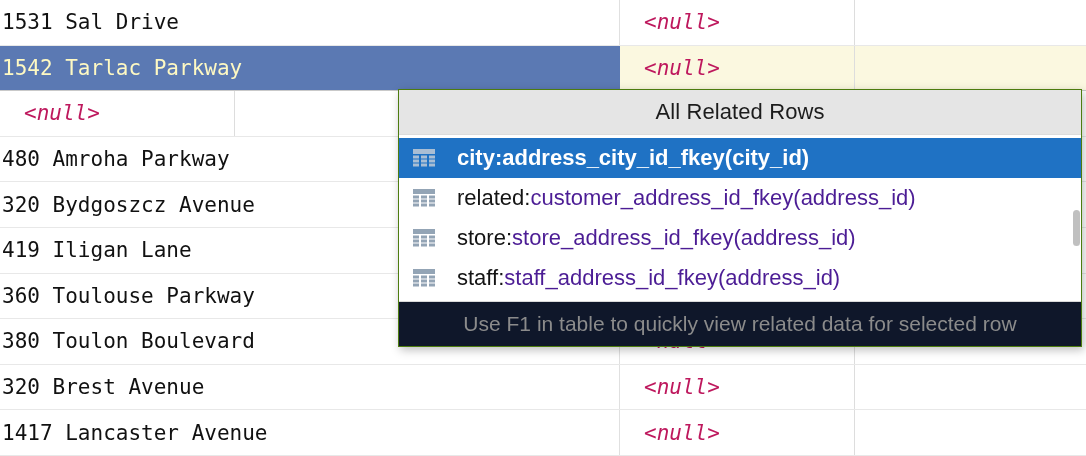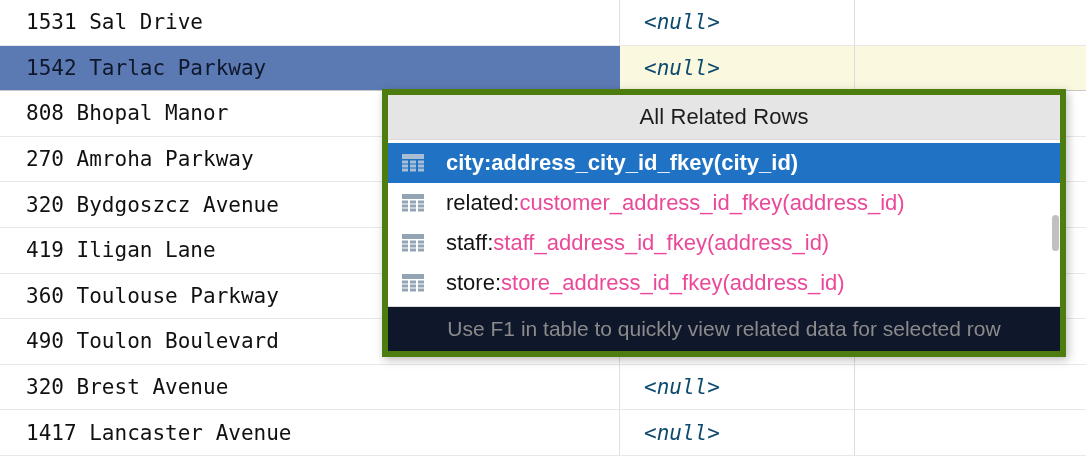--- a/index.html
+++ b/index.html
@@ -35,61 +35,61 @@
     box-sizing: border-box;
     border-bottom: 1px solid #e8e8e8;
   }
   .cell {
     box-sizing: border-box;
     display: flex;
     align-items: center;
     font-family: "DejaVu Sans Mono", "Liberation Mono", monospace;
     font-size: 21px;
     color: #111111;
-    padding-left: 26px;
+    padding-left: 2px;
     overflow: hidden;
     white-space: nowrap;
   }
   .cell.c-addr {
     width: 620px;
     border-right: 1px solid #e0e0e0;
   }
   .cell.c-null {
     width: 235px;
     border-right: 1px solid #dddddd;
-    color: #0c4a6e;
+    color: #be185d;
     font-style: italic;
     padding-left: 24px;
   }
   .cell.c-last {
     width: 231px;
   }
 
   
   .grid-row.selected .cell.c-addr {
     background: #5b79b3;
-    color: #0f172a;
+    color: #fef9c3;
     border-right-color: #5b79b3;
   }
   .grid-row.selected .cell.c-null,
   .grid-row.selected .cell.c-last {
     background: #fbf8e0;
   }
   .grid-row.selected {
     border-bottom-color: #c9c9c9;
   }
 
   
   .popup {
     position: absolute;
-    left: 382px;
+    left: 398px;
     top: 89px;
     width: 684px;
     background: #ffffff;
-    border: 6px solid #4d7c0f;
+    border: 1px solid #4d7c0f;
     box-shadow: 2px 3px 9px rgba(0,0,0,0.26);
     box-sizing: border-box;
     overflow: hidden;
   }
   .popup-header {
     height: 44px;
     background: #e5e5e5;
     border-bottom: 1px solid #dcdcdc;
     display: flex;
     align-items: center;
@@ -123,21 +123,21 @@
     display: block;
   }
   .item-table {
     font-size: 22px;
     color: #141414;
     font-weight: 400;
     margin-left: 12px;
   }
   .item-fk {
     font-size: 22px;
-    color: #ec4899;
+    color: #4c1d95;
     margin-left: 0px;
   }
   .popup-item.active .item-table,
   .popup-item.active .item-fk {
     color: #ffffff;
   }
   .popup-item.active .item-table { font-weight: 700; }
   .popup-item.active .item-fk { font-weight: 700; }
 
   .popup-footer {
@@ -173,46 +173,45 @@
         <div class="cell c-addr">1531 Sal Drive</div>
         <div class="cell c-null">&lt;null&gt;</div>
         <div class="cell c-last"></div>
       </div>
       <div class="grid-row selected">
         <div class="cell c-addr">1542 Tarlac Parkway</div>
         <div class="cell c-null">&lt;null&gt;</div>
         <div class="cell c-last"></div>
       </div>
       <div class="grid-row">
-        <div class="cell c-addr">808 Bhopal Manor</div>
-        <div class="cell c-null">&lt;null&gt;</div>
-        <div class="cell c-last"></div>
-      </div>
-      <div class="grid-row">
-        <div class="cell c-addr">270 Amroha Parkway</div>
+        <div class="cell c-null">&lt;null&gt;</div>
+        <div class="cell c-last"></div>
+      </div>
+      <div class="grid-row">
+        <div class="cell c-addr">480 Amroha Parkway</div>
         <div class="cell c-null">&lt;null&gt;</div>
         <div class="cell c-last"></div>
       </div>
       <div class="grid-row">
         <div class="cell c-addr">320 Bydgoszcz Avenue</div>
         <div class="cell c-null">&lt;null&gt;</div>
         <div class="cell c-last"></div>
       </div>
       <div class="grid-row">
         <div class="cell c-addr">419 Iligan Lane</div>
         <div class="cell c-null">&lt;null&gt;</div>
         <div class="cell c-last"></div>
       </div>
       <div class="grid-row">
         <div class="cell c-addr">360 Toulouse Parkway</div>
         <div class="cell c-null">&lt;null&gt;</div>
         <div class="cell c-last"></div>
       </div>
       <div class="grid-row">
-        <div class="cell c-addr">490 Toulon Boulevard</div>
+        <div class="cell c-addr">380 Toulon Boulevard</div>
         <div class="cell c-null">&lt;null&gt;</div>
         <div class="cell c-last"></div>
       </div>
       <div class="grid-row">
         <div class="cell c-addr">320 Brest Avenue</div>
         <div class="cell c-null">&lt;null&gt;</div>
         <div class="cell c-last"></div>
       </div>
       <div class="grid-row">
         <div class="cell c-addr">1417 Lancaster Avenue</div>
@@ -264,38 +263,38 @@
             <rect x="0" y="6.5" width="6" height="3" fill="#93a4b5"></rect>
             <rect x="0" y="10.5" width="6" height="3" fill="#93a4b5"></rect>
             <rect x="0" y="14.5" width="6" height="3" fill="#93a4b5"></rect>
             <rect x="8" y="6.5" width="6" height="3" fill="#93a4b5"></rect>
             <rect x="8" y="10.5" width="6" height="3" fill="#93a4b5"></rect>
             <rect x="8" y="14.5" width="6" height="3" fill="#93a4b5"></rect>
             <rect x="16" y="6.5" width="6" height="3" fill="#93a4b5"></rect>
             <rect x="16" y="10.5" width="6" height="3" fill="#93a4b5"></rect>
             <rect x="16" y="14.5" width="6" height="3" fill="#93a4b5"></rect>
           </svg>
-          <span class="item-table">staff: </span>
-          <span class="item-fk">staff_address_id_fkey(address_id)</span>
+          <span class="item-table">store: </span>
+          <span class="item-fk">store_address_id_fkey(address_id)</span>
         </div>
         <div class="popup-item">
           <svg class="tbl-icon" viewBox="0 0 22 19">
             <rect x="0" y="0" width="22" height="5" fill="#93a4b5"></rect>
             <rect x="0" y="6.5" width="6" height="3" fill="#93a4b5"></rect>
             <rect x="0" y="10.5" width="6" height="3" fill="#93a4b5"></rect>
             <rect x="0" y="14.5" width="6" height="3" fill="#93a4b5"></rect>
             <rect x="8" y="6.5" width="6" height="3" fill="#93a4b5"></rect>
             <rect x="8" y="10.5" width="6" height="3" fill="#93a4b5"></rect>
             <rect x="8" y="14.5" width="6" height="3" fill="#93a4b5"></rect>
             <rect x="16" y="6.5" width="6" height="3" fill="#93a4b5"></rect>
             <rect x="16" y="10.5" width="6" height="3" fill="#93a4b5"></rect>
             <rect x="16" y="14.5" width="6" height="3" fill="#93a4b5"></rect>
           </svg>
-          <span class="item-table">store: </span>
-          <span class="item-fk">store_address_id_fkey(address_id)</span>
+          <span class="item-table">staff: </span>
+          <span class="item-fk">staff_address_id_fkey(address_id)</span>
         </div>
       </div>
 
     <div class="popup-footer">Use F1 in table to quickly view related data for selected row</div>
 
     <div class="popup-scroll"></div>
   </div>
 
 </div>
 

